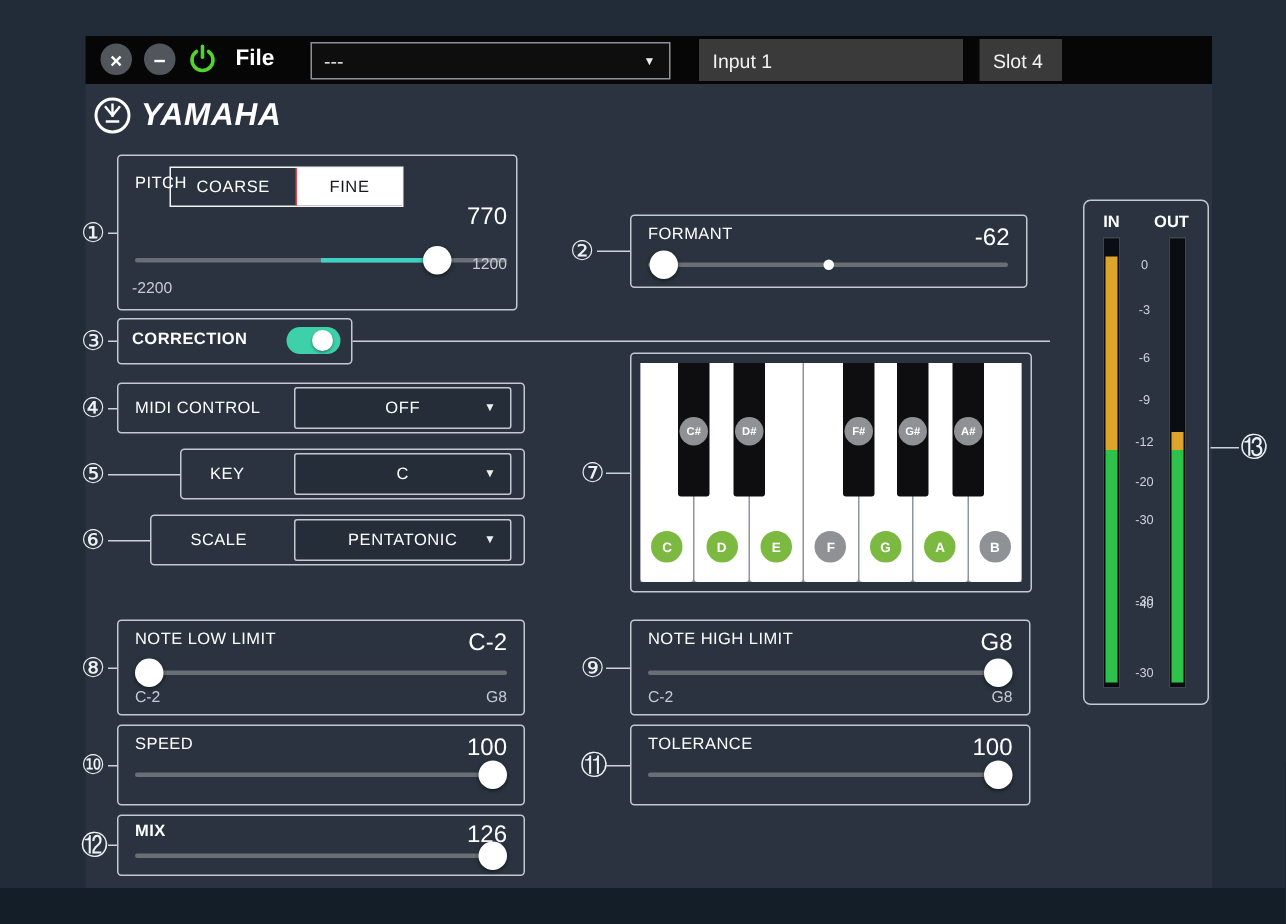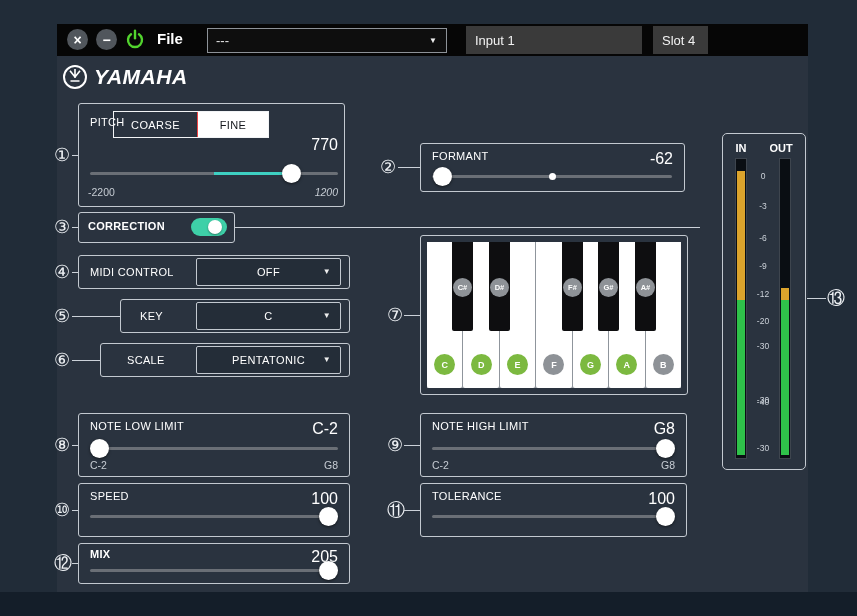--- a/index.html
+++ b/index.html
@@ -123,21 +123,21 @@
     <div class="opt dark" style="width:84px;">COARSE</div>
     <div class="opt light" style="width:70px;">FINE</div>
   </div>
   <div class="abs val" style="left:238px;top:136px;width:100px;">770</div>
   <div class="abs slider" style="left:90px;top:164px;width:248px;">
     <div class="track"></div>
     <div class="seg" style="left:124px;width:78px;"></div>
     <div class="knob" style="left:192px;"></div>
   </div>
   <div class="abs minmax" style="left:88px;top:186px;">-2200</div>
-  <div class="abs minmax right" style="left:238px;top:186px;width:100px;font-style:italic;">1200</div>
+  <div class="abs minmax right" style="left:238px;top:170px;width:100px;">1200</div>
 
   <div class="abs box" style="left:420px;top:143px;width:265px;height:49px;"></div>
   <div class="abs lbl" style="left:432px;top:150px;">FORMANT</div>
   <div class="abs val" style="left:553px;top:150px;width:120px;">-62</div>
   <div class="abs slider" style="left:432px;top:167px;width:240px;">
     <div class="track"></div>
     <div class="detent" style="left:117px;"></div>
     <div class="knob" style="left:1px;"></div>
   </div>
 
@@ -241,21 +241,21 @@
   <div class="abs box" style="left:420px;top:483px;width:267px;height:54px;"></div>
   <div class="abs lbl" style="left:432px;top:490px;">TOLERANCE</div>
   <div class="abs val" style="left:555px;top:490px;width:120px;">100</div>
   <div class="abs slider" style="left:432px;top:507px;width:243px;">
     <div class="track"></div>
     <div class="knob" style="left:224px;"></div>
   </div>
 
   <div class="abs box" style="left:78px;top:543px;width:272px;height:41px;"></div>
   <div class="abs lbl" style="left:90px;top:548px;font-weight:bold;">MIX</div>
-  <div class="abs val" style="left:238px;top:548px;width:100px;">205</div>
+  <div class="abs val" style="left:238px;top:548px;width:100px;">126</div>
   <div class="abs slider" style="left:90px;top:561px;width:248px;">
     <div class="track"></div>
     <div class="knob" style="left:229px;"></div>
   </div>
 
   <div class="abs box" style="left:722px;top:133px;width:84px;height:337px;border-radius:5px;">
     <div class="abs meter-title" style="left:5px;top:8px;width:26px;">IN</div>
     <div class="abs meter-title" style="left:41px;top:8px;width:34px;">OUT</div>
     <div class="abs meter-bar" style="left:12px;top:24px;">
       <div class="meter-fill fy" style="top:4%;height:43%;"></div>

